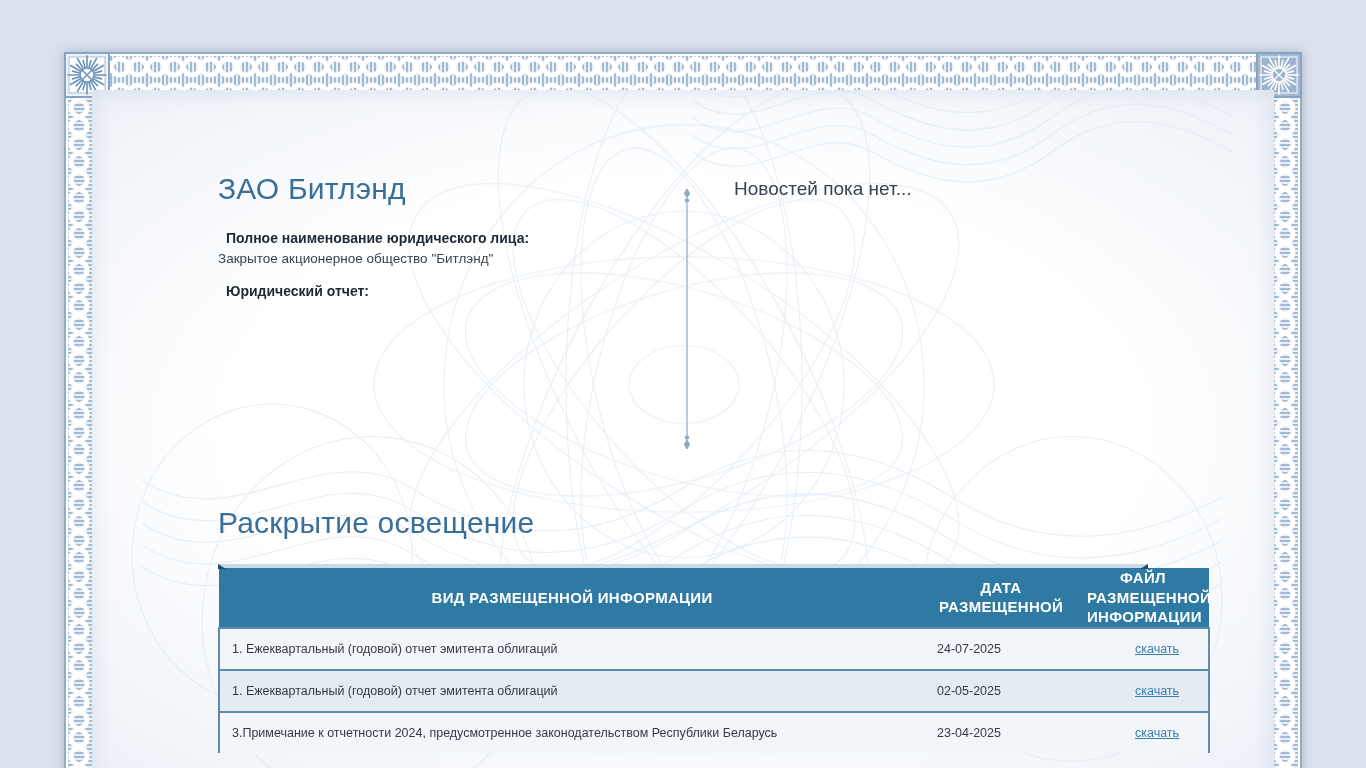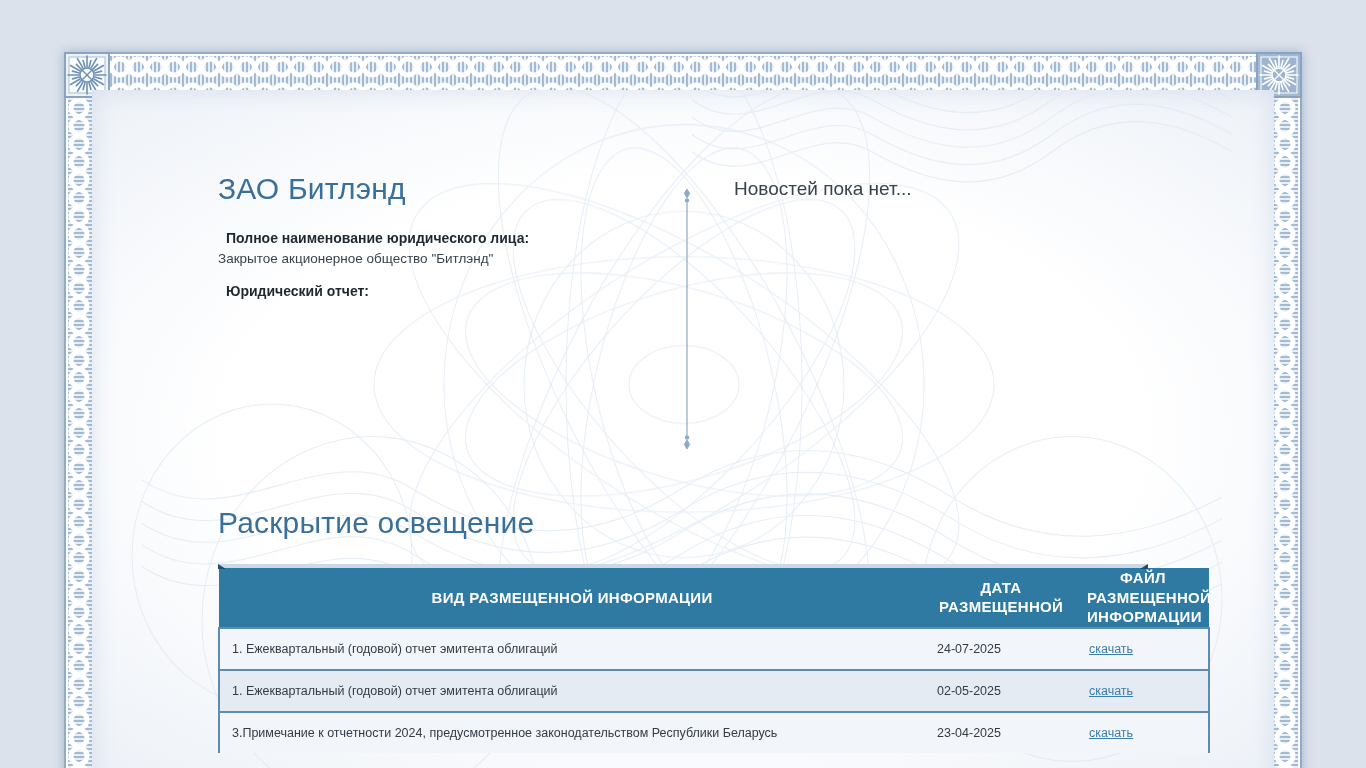--- a/index.html
+++ b/index.html
@@ -62,21 +62,21 @@
   }
   th.col0{width:686px;} th.col1{width:132px;} th.col2{width:112px;}
   tbody td{
     font-size:12.5px;color:#333b44;vertical-align:middle;
     height:36px;padding:2px 12px;border-top:2px solid var(--row-border,#5d8cb0);
   }
   tbody tr{border-left:2px solid var(--row-border,#5d8cb0);
     border-right:2px solid var(--row-border,#5d8cb0);}
   tr.odd{background:var(--row-odd,#f2f6fa);}
   tr.even{background:var(--row-even,#e4ebf3);}
-  a.dl{color:var(--link,#3c7ea9);text-decoration:underline;font-size:12.5px;}
+  a.dl{color:var(--link,#3c7ea9);text-decoration:underline;font-size:12.5px;margin-left:46px;}
 </style>
 </head>
 <body>
 
 <svg width="0" height="0" style="position:absolute">
   <defs>
     <g id="rays" fill="none" stroke-width="1.6" stroke-linecap="round">
       <line x1="23" y1="15" x2="23" y2="4"></line>
       <line x1="23" y1="15" x2="23" y2="8" transform="rotate(15 23 23)"></line>
       <line x1="23" y1="15" x2="23" y2="4" transform="rotate(30 23 23)"></line>

